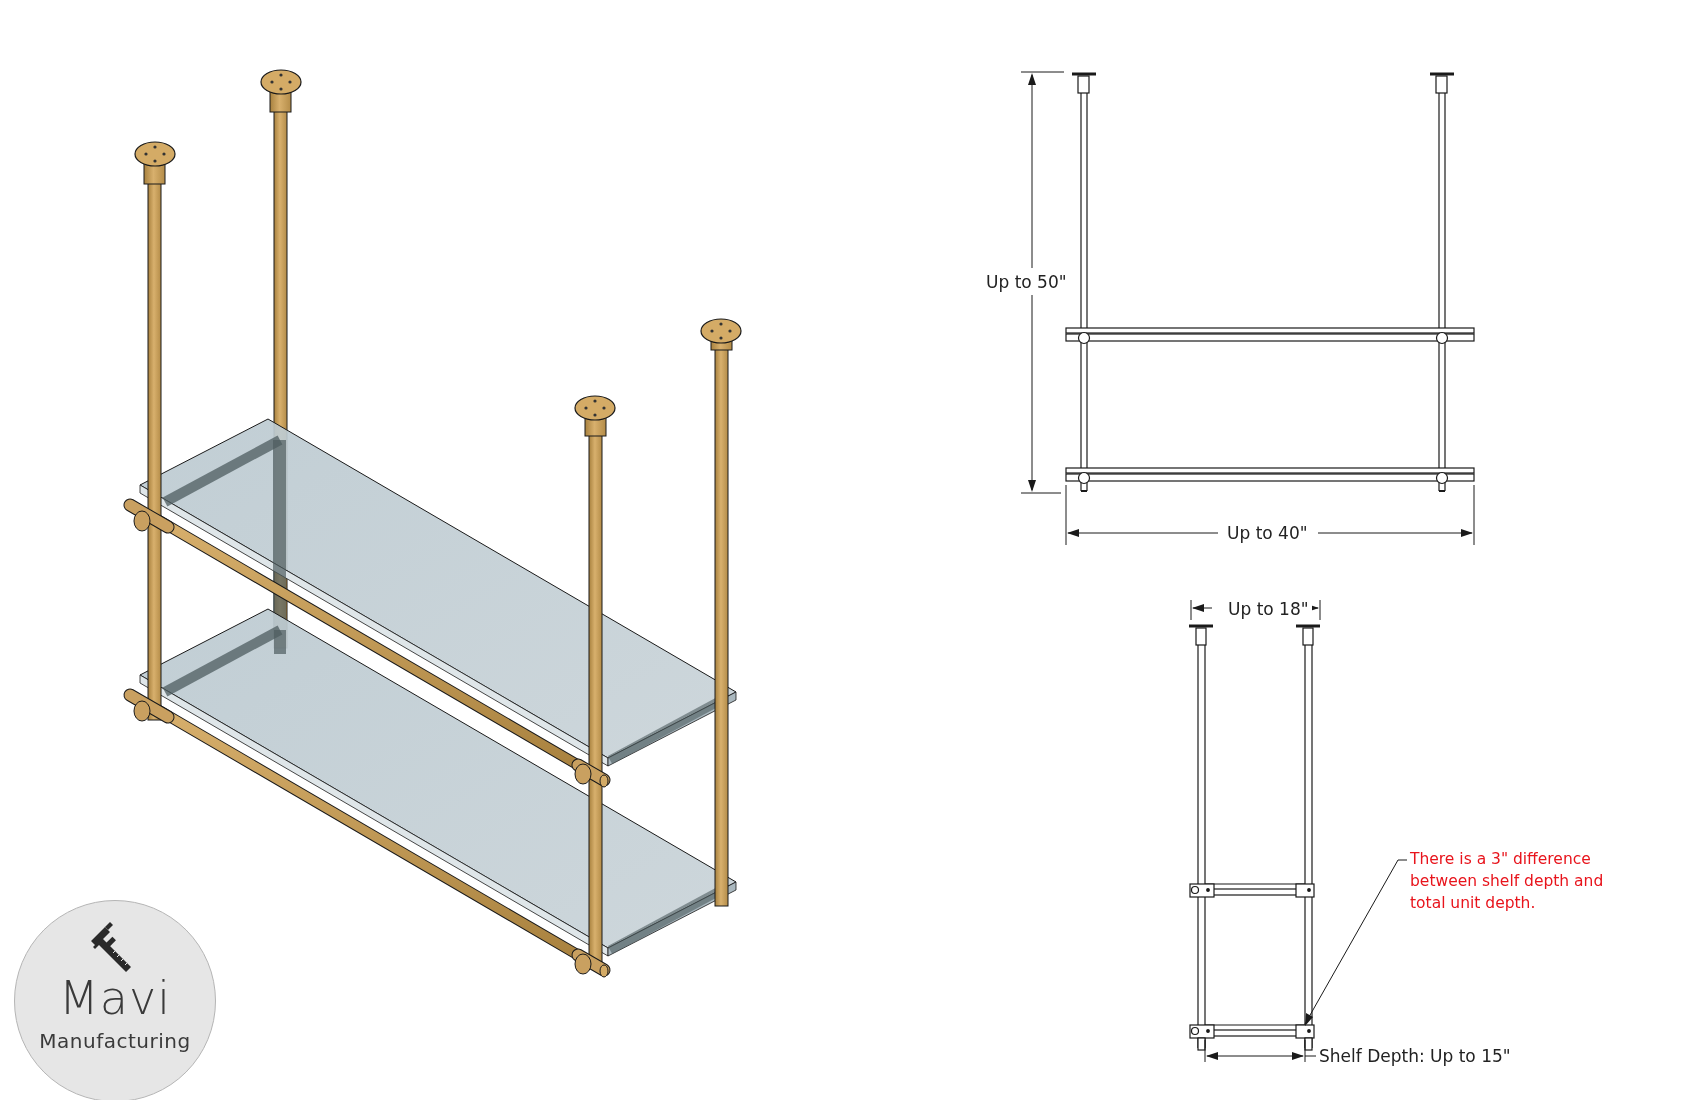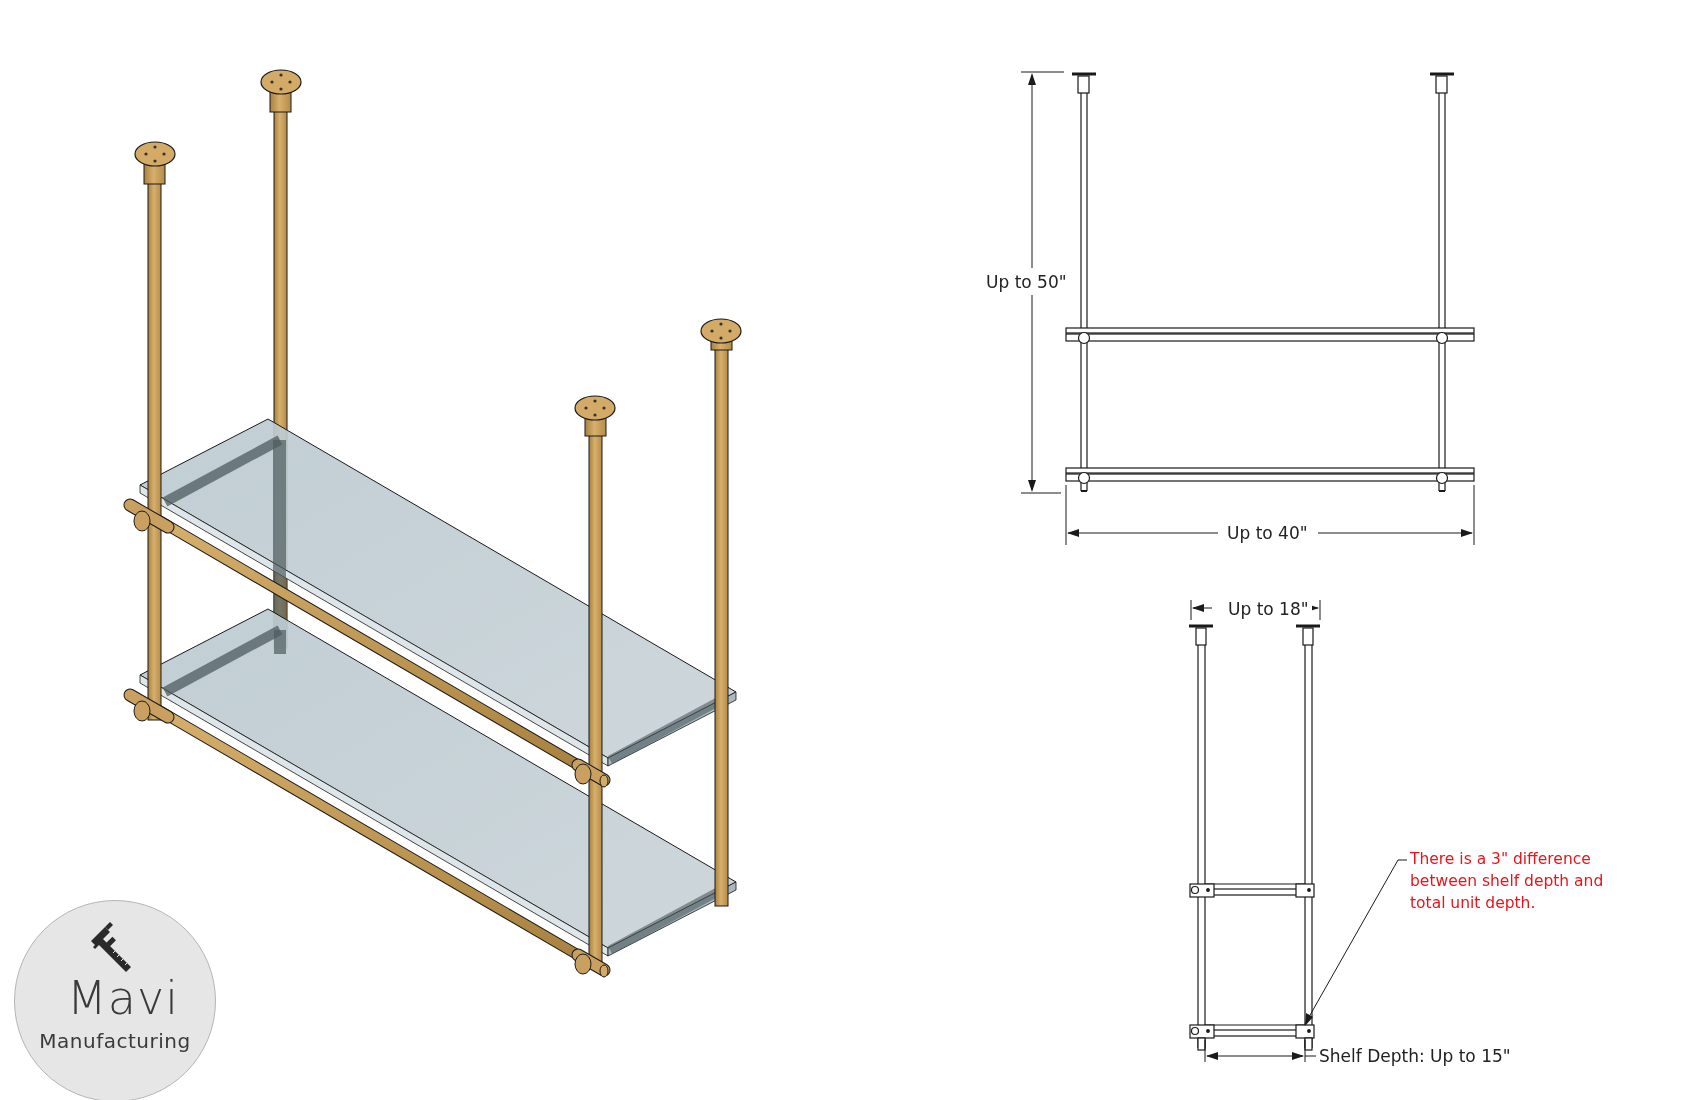--- a/index.html
+++ b/index.html
@@ -5,21 +5,21 @@
   html, body { margin: 0; padding: 0; background: #ffffff; }
   body { width: 1700px; height: 1100px; position: relative; overflow: hidden;
          font-family: "DejaVu Sans", sans-serif; }
   .layer { position: absolute; left: 0; top: 0; }
   .dim-label { position: absolute; font-size: 17px; color: #222; white-space: nowrap;
                background: #fff; padding: 0 3px; line-height: 20px; }
   .note { position: absolute; color: #e8141c; font-size: 15.5px; line-height: 22px; }
   .note p { margin: 0 0 18px 0; }
   .logo { position: absolute; left: 14px; top: 900px; width: 202px; height: 202px;
           border-radius: 50%; background: #e6e6e6; border: 1px solid #b5b5b5; box-sizing: border-box; }
-  .logo-name { position: absolute; left: 8px; width: 100%; top: 70px; text-align: center;
+  .logo-name { position: absolute; left: 0; width: 100%; top: 70px; text-align: center;
                font-size: 46px; color: #3a3a3a; font-weight: 300; letter-spacing: 1px; }
   .logo-sub { position: absolute; left: 0; width: 100%; top: 128px; text-align: center;
               font-size: 20px; color: #3a3a3a; letter-spacing: 0.5px; }
   .logo-icon { position: absolute; left: 68px; top: 18px; width: 60px; height: 60px; }
 </style>
 </head>
 <body>
 
 <svg class="layer" width="1700" height="1100">
   <defs>

